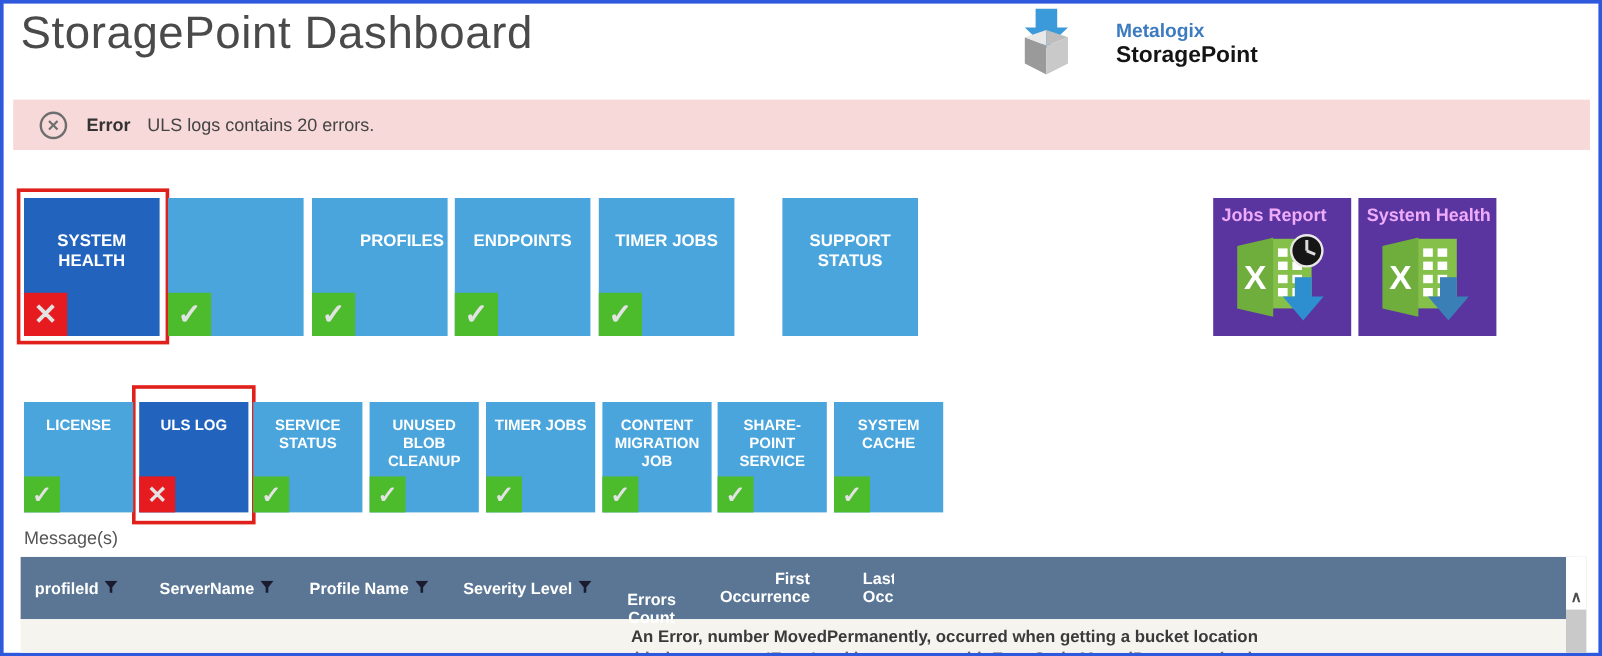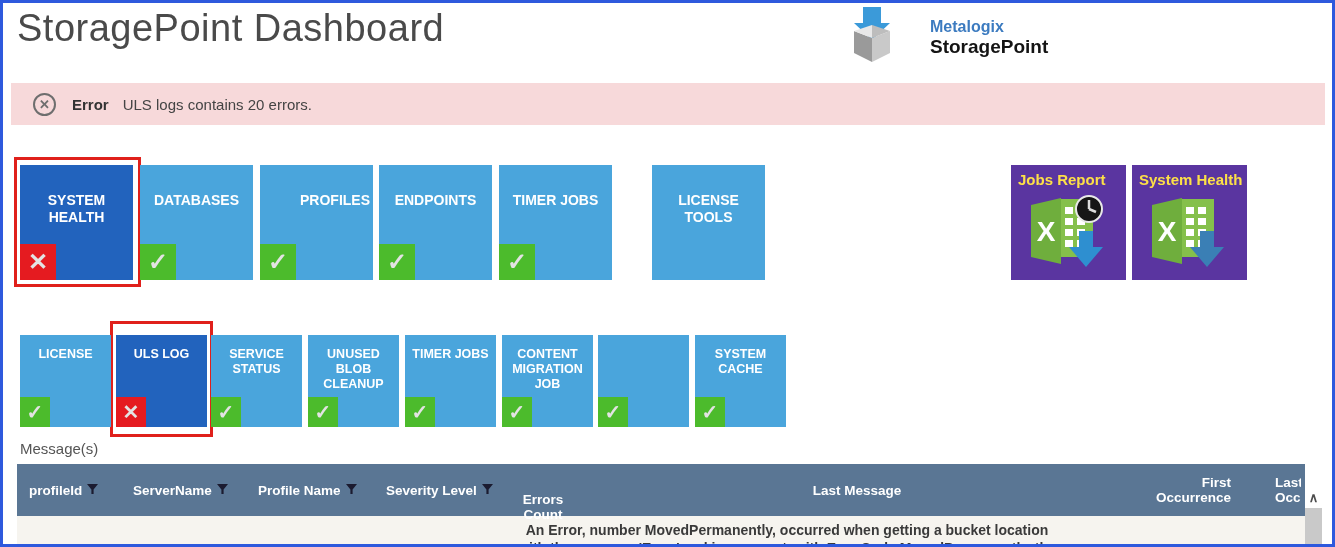--- a/index.html
+++ b/index.html
@@ -32,21 +32,21 @@
   .badge { position:absolute; left:0; bottom:0; display:flex; align-items:center; justify-content:center;
            color:#e3e3e3; font-weight:bold; }
   .row1 .badge { width:36px; height:36px; font-size:24px; }
   .row2 .badge { width:30px; height:30px; font-size:20px; }
   .badge.green { background:#4cbb2c; }
   .badge.red { background:#e51b20; }
   .sel-outline { position:absolute; border:3px solid #e0201b; pointer-events:none; }
 
   
   .report-tile { position:absolute; top:162px; width:115px; height:115px; background:#5a35a0; cursor:pointer; }
-  .report-title { font-size:15px; font-weight:bold; color:#fde047; padding:6px 0 0 7px; }
+  .report-title { font-size:15px; font-weight:bold; color:#f0abfc; padding:6px 0 0 7px; }
   .report-icon { position:absolute; left:12px; top:26px; }
 
   
   .messages-label { position:absolute; left:17px; top:437px; font-size:15px; color:#555; }
 
   
   .grid { position:absolute; left:14px; top:461px; width:1291px; height:86px; overflow:hidden; }
   .grid-header { display:flex; background:#5a7694; color:#fff; height:52px; font-size:13.5px; font-weight:bold; }
   .gcol { display:flex; align-items:center; padding:0 4px; }
   .gcol .lbl { line-height:15px; }
@@ -98,37 +98,36 @@
     <span class="alert-msg">ULS logs contains 20 errors.</span>
   </div>
 
   <div class="row1">
     <div class="sel-outline" style="left:11px; top:154px; width:127px; height:130px;"></div>
     <div class="tile selected" style="left:17px;">
       <div class="tile-label">SYSTEM HEALTH</div>
       <span class="badge red">✕</span>
     </div>
     <div class="tile" style="left:137px;">
-      <div class="tile-label">DATABASES</div>
       <span class="badge green">✓</span>
     </div>
     <div class="tile" style="left:257px;padding-left:36px;">
       <div class="tile-label">PROFILES</div>
       <span class="badge green">✓</span>
     </div>
     <div class="tile" style="left:376px;">
       <div class="tile-label">ENDPOINTS</div>
       <span class="badge green">✓</span>
     </div>
     <div class="tile" style="left:496px;">
       <div class="tile-label">TIMER JOBS</div>
       <span class="badge green">✓</span>
     </div>
     <div class="tile" style="left:649px;">
-      <div class="tile-label">LICENSE TOOLS</div>
+      <div class="tile-label">SUPPORT STATUS</div>
     </div>
   </div>
 
   <div class="report-tile" style="left:1008px;">
     <div class="report-title">Jobs Report</div>
     <span class="report-icon">
       <svg width="92" height="84" viewBox="0 0 92 84">
         <rect x="36" y="8" width="34" height="58" fill="#85c04b"></rect>
         <g fill="#fff">
           <rect x="42" y="16" width="8" height="7"></rect>
@@ -193,20 +192,21 @@
     </div>
     <div class="tile" style="left:402px;">
       <div class="tile-label">TIMER JOBS</div>
       <span class="badge green">✓</span>
     </div>
     <div class="tile" style="left:499px;">
       <div class="tile-label">CONTENT MIGRATION JOB</div>
       <span class="badge green">✓</span>
     </div>
     <div class="tile" style="left:595px;">
+      <div class="tile-label">SHARE-POINT SERVICE</div>
       <span class="badge green">✓</span>
     </div>
     <div class="tile" style="left:692px;">
       <div class="tile-label">SYSTEM CACHE</div>
       <span class="badge green">✓</span>
     </div>
   </div>
 
   <div class="messages-label">Message(s)</div>
 
@@ -240,23 +240,20 @@
         <span class="lbl">Severity Level</span>
         <span class="funnel">
           <svg width="12" height="11" viewBox="0 0 12 11">
               <path d="M0,0 H11 L6.6,5.4 V10 H4.4 V5.4 Z" fill="#1b1b30"></path>
             </svg>
         </span>
       </div>
       <div class="gcol c-errors">
         <span class="lbl">Errors Count</span>
       </div>
-      <div class="gcol c-lastmsg">
-        <span class="lbl">Last Message</span>
-      </div>
       <div class="gcol c-first">
         <span class="lbl">First Occurrence</span>
       </div>
       <div class="gcol c-last">
         <span class="lbl l1">Last Occurrence</span>
       </div>
     </div>
     <div class="grid-row">
       <div class="row-msg">
         <div>An Error, number MovedPermanently, occurred when getting a bucket location</div>

